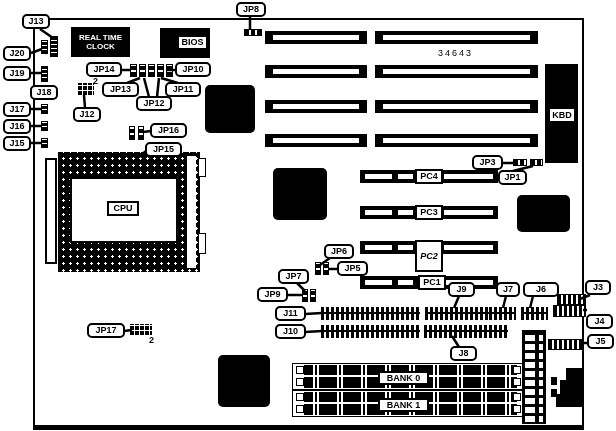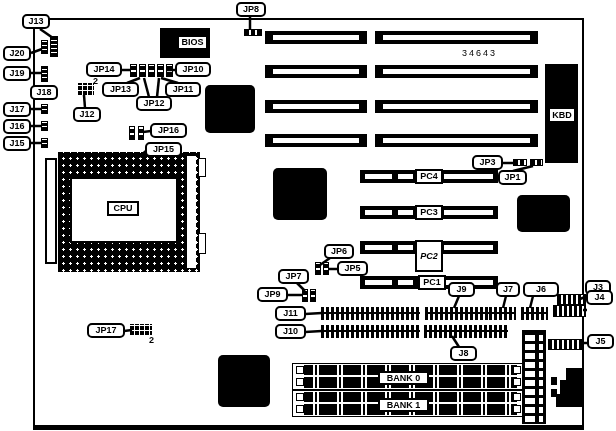--- a/index.html
+++ b/index.html
@@ -85,33 +85,38 @@
   </svg>
 
   <div class="abs conn-v" style="left:41px;top:40px;width:7px;height:14px;"></div>
   <div class="abs conn-v" style="left:50px;top:36px;width:8px;height:21px;"></div>
   <div class="abs conn-v" style="left:41px;top:66px;width:7px;height:16px;"></div>
   <div class="abs conn-v" style="left:41px;top:87px;width:7px;height:10px;"></div>
   <div class="abs conn-v" style="left:41px;top:104px;width:7px;height:10px;"></div>
   <div class="abs conn-v" style="left:41px;top:121px;width:7px;height:10px;"></div>
   <div class="abs conn-v" style="left:41px;top:138px;width:7px;height:10px;"></div>
 
+  <div class="abs blk" style="left:71px;top:27px;width:59px;height:30px;color:#fff;display:flex;flex-direction:column;
+              align-items:center;justify-content:center;font:bold 8px/9px 'Liberation Sans',sans-serif;">
+    <span>REAL TIME</span>
+    <span>CLOCK</span>
+  </div>
   <div class="abs blk" style="left:160px;top:28px;width:50px;height:30px;"></div>
   <div class="boxlbl" style="left:177px;top:35px;width:31px;height:15px;">BIOS</div>
 
   <div class="isa" style="left:265px;top:31px;width:102px;height:13px;"></div>
   <div class="isa" style="left:375px;top:31px;width:163px;height:13px;"></div>
   <div class="isa" style="left:265px;top:65px;width:102px;height:13px;"></div>
   <div class="isa" style="left:375px;top:65px;width:163px;height:13px;"></div>
   <div class="isa" style="left:265px;top:100px;width:102px;height:13px;"></div>
   <div class="isa" style="left:375px;top:100px;width:163px;height:13px;"></div>
   <div class="isa" style="left:265px;top:134px;width:102px;height:13px;"></div>
   <div class="isa" style="left:375px;top:134px;width:163px;height:13px;"></div>
 
-  <div class="tinytxt" style="left:438px;top:48px;letter-spacing:2px;font-weight:normal;margin-left:24px;">34643</div>
+  <div class="tinytxt" style="left:438px;top:48px;letter-spacing:2px;font-weight:normal;">34643</div>
 
   <div class="abs blk" style="left:545px;top:64px;width:33px;height:99px;"></div>
   <div class="boxlbl" style="left:549px;top:108px;width:26px;height:14px;border-width:1px;">KBD</div>
 
   <div class="abs jmp" style="left:130px;top:64px;width:7px;height:13px;"></div>
   <div class="abs jmp" style="left:139px;top:64px;width:7px;height:13px;"></div>
   <div class="abs jmp" style="left:148px;top:64px;width:7px;height:13px;"></div>
   <div class="abs jmp" style="left:157px;top:64px;width:7px;height:13px;"></div>
   <div class="abs jmp" style="left:166px;top:64px;width:7px;height:13px;"></div>
 
@@ -236,17 +241,17 @@
   <div class="lbl" style="left:337px;top:261px;width:31px;">JP5</div>
   <div class="lbl" style="left:278px;top:269px;width:31px;">JP7</div>
   <div class="lbl" style="left:257px;top:287px;width:31px;">JP9</div>
   <div class="lbl" style="left:275px;top:306px;width:31px;">J11</div>
   <div class="lbl" style="left:275px;top:324px;width:31px;">J10</div>
   <div class="lbl" style="left:448px;top:282px;width:27px;">J9</div>
   <div class="lbl" style="left:496px;top:282px;width:24px;">J7</div>
   <div class="lbl" style="left:523px;top:282px;width:36px;">J6</div>
   <div class="lbl" style="left:450px;top:346px;width:27px;">J8</div>
   <div class="lbl" style="left:585px;top:280px;width:26px;">J3</div>
-  <div class="lbl" style="left:586px;top:290px;width:27px;">J4</div>
+  <div class="lbl" style="left:586px;top:314px;width:27px;">J4</div>
   <div class="lbl" style="left:587px;top:334px;width:27px;">J5</div>
   <div class="lbl" style="left:87px;top:323px;width:38px;">JP17</div>
 
 </div>
 
 </body></html>

